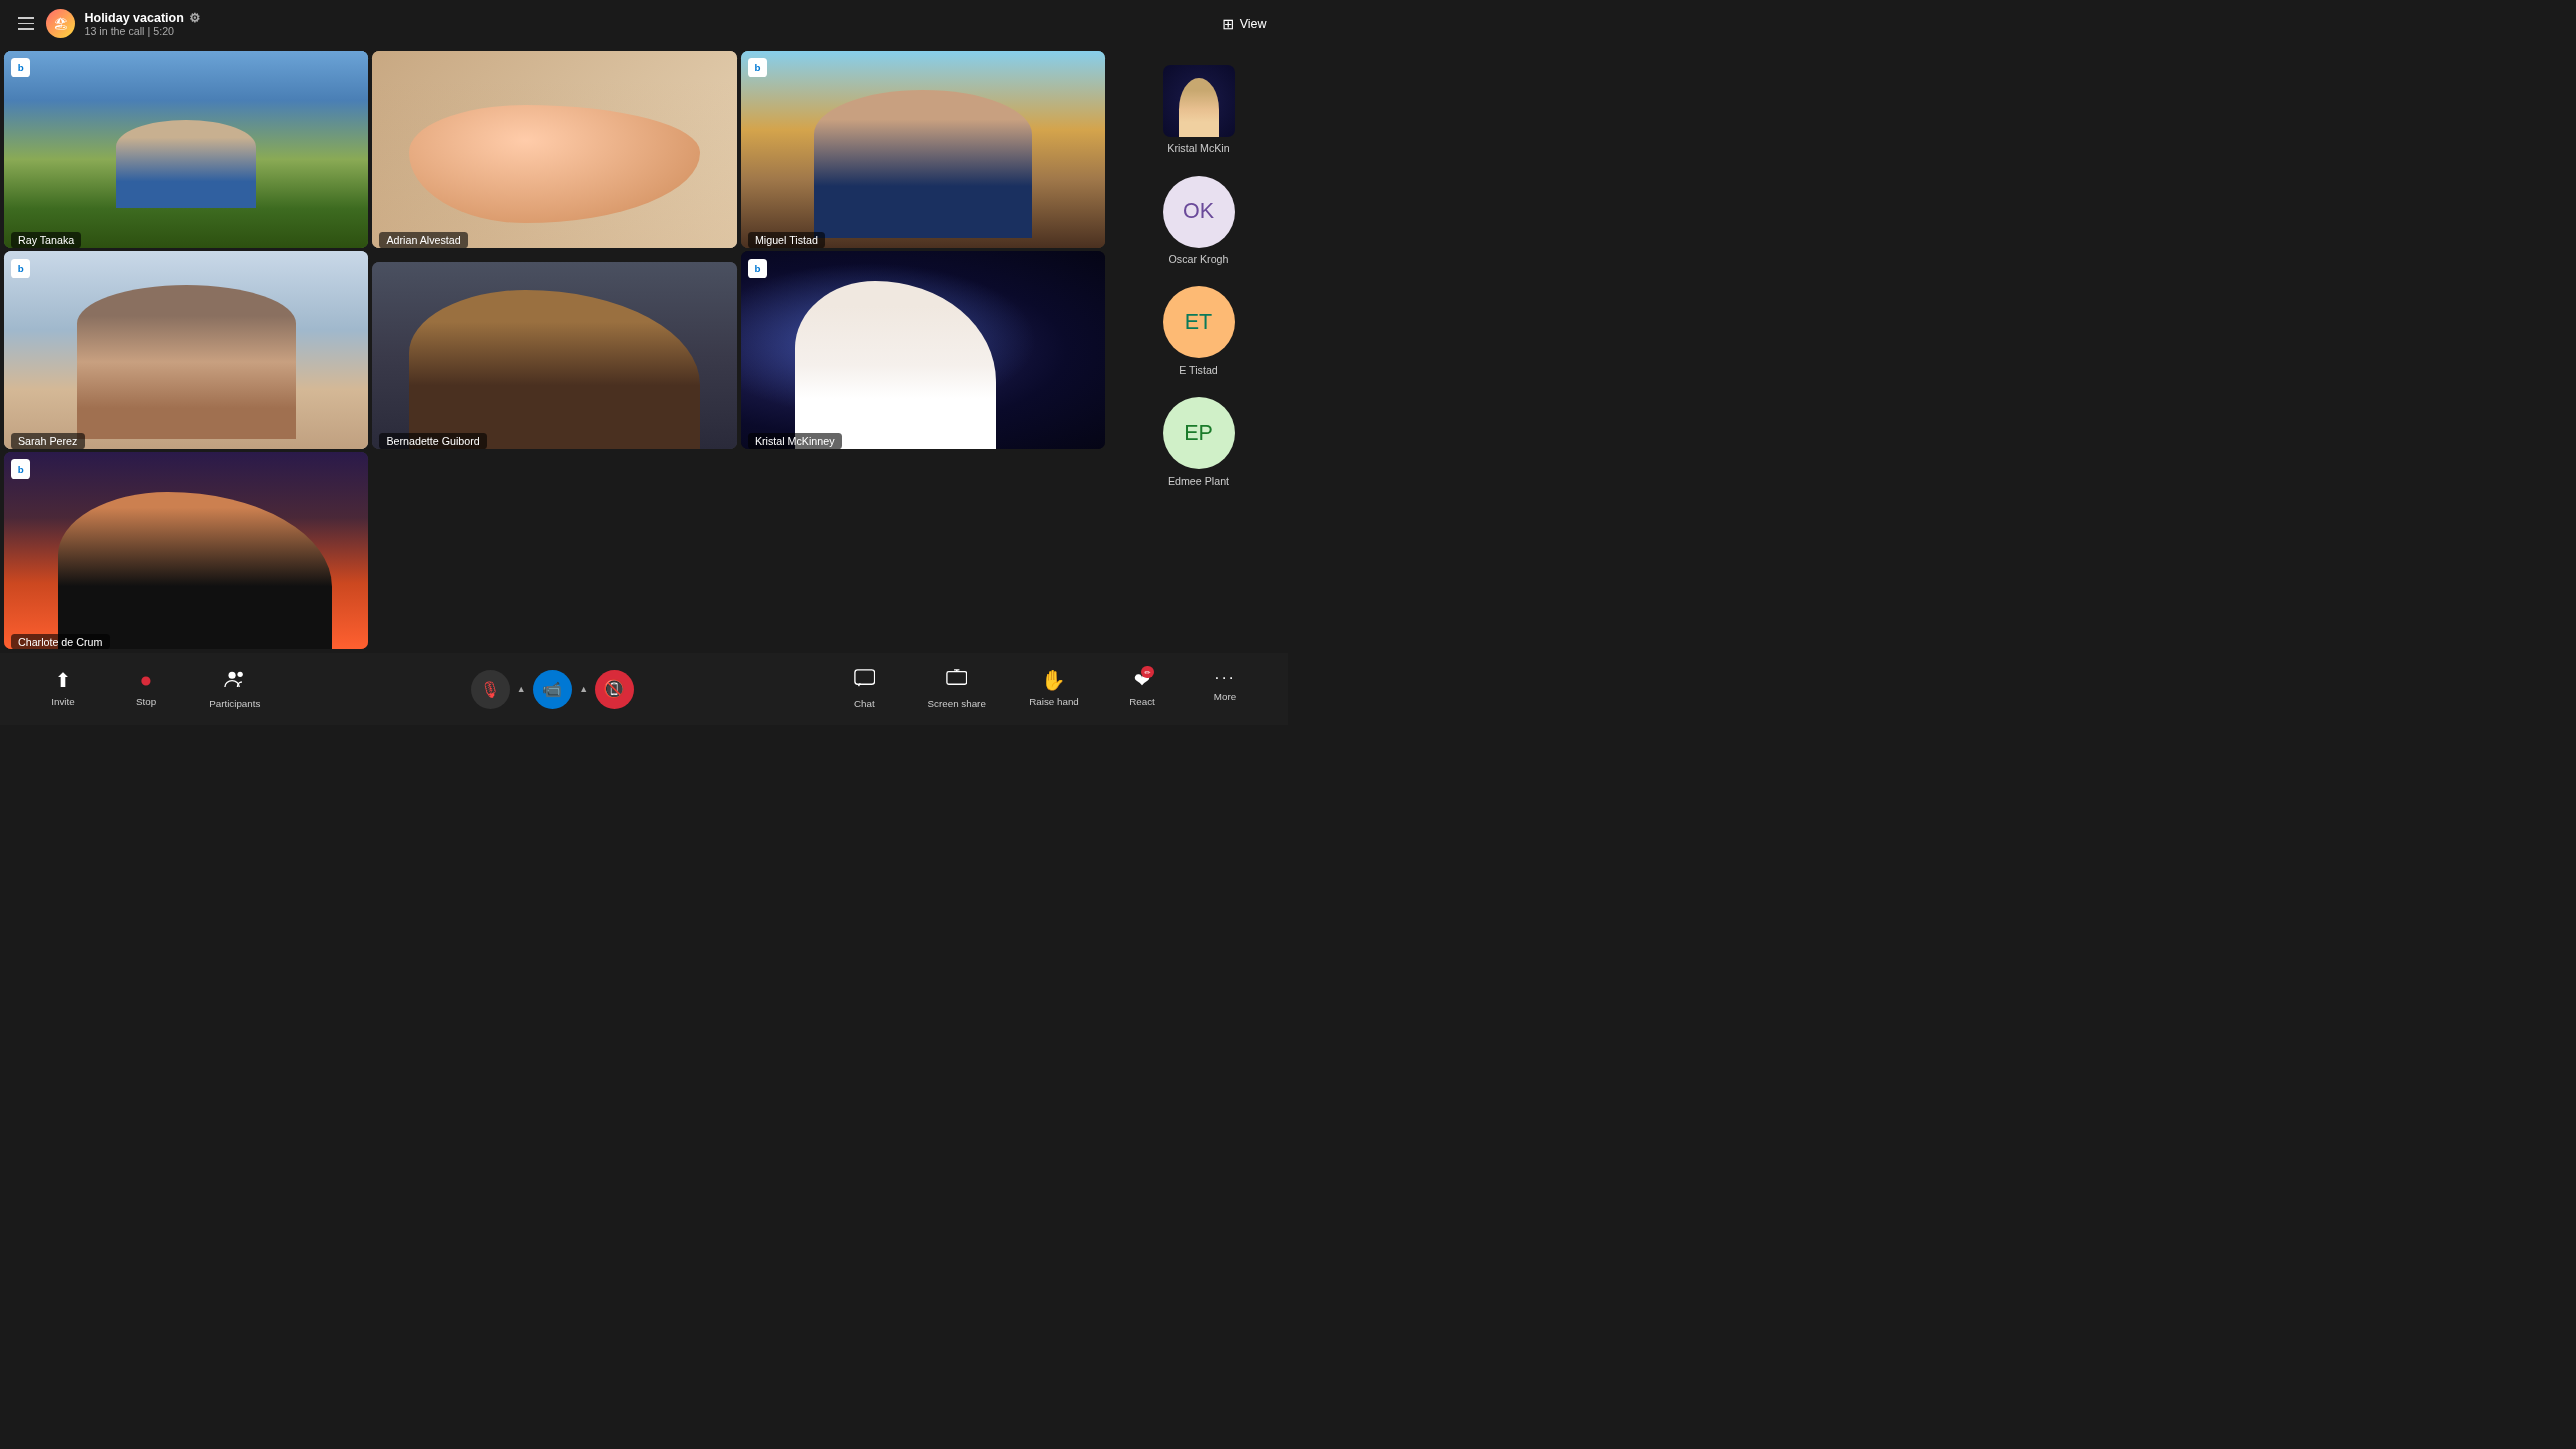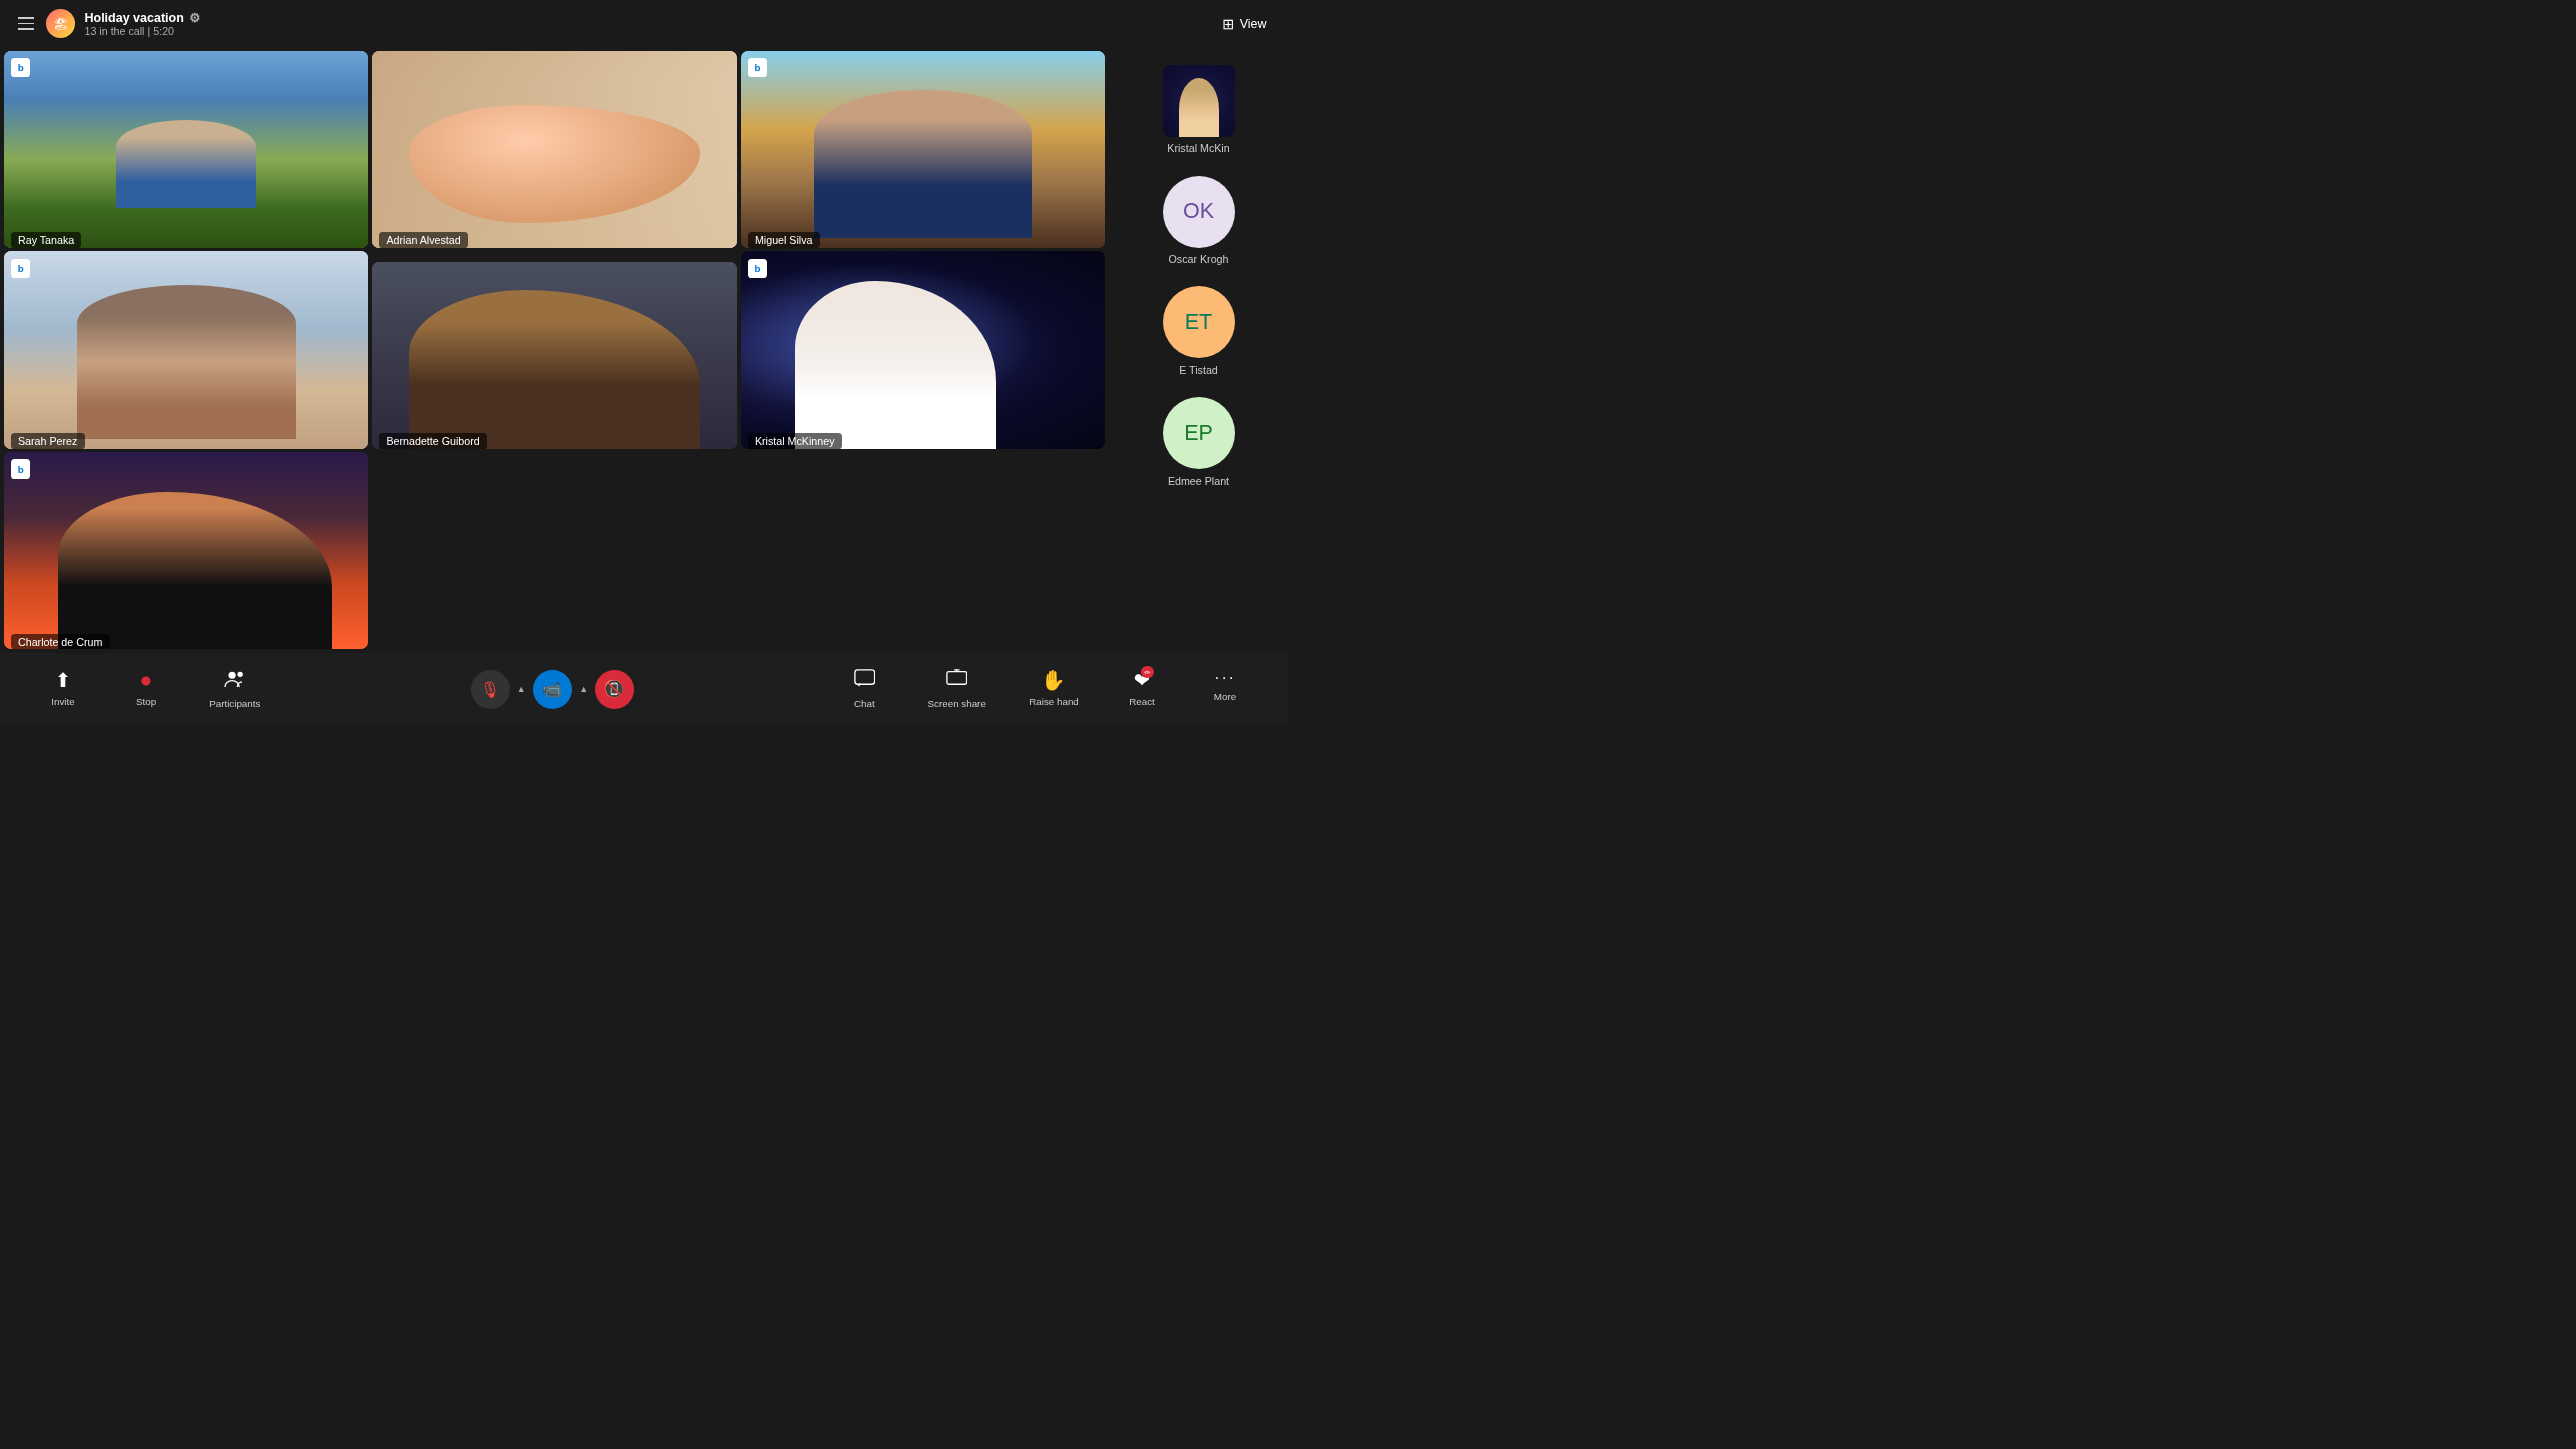--- a/index.html
+++ b/index.html
@@ -403,21 +403,21 @@
         <div style="width:80%;height:70%;background:radial-gradient(ellipse at 40% 30%,#ffccaa,#cc8855);border-radius:40% 60% 60% 40%/40% 40% 60% 60%;position:relative;">
         </div>
       </div>
       <div class="participant-name">Adrian Alvestad</div>
     </div>
 
     <div class="video-tile tile-miguel">
       <div class="bing-icon" style="position:absolute;top:7.2px;left:7.2px;z-index:2;width:19.7px;height:19.7px;background:#fff;border-radius:3.6px;display:flex;align-items:center;justify-content:center;font-size:9.8px;color:#0078d4;font-weight:bold;">b</div>
       <div style="position:absolute;inset:0;background:linear-gradient(180deg,#87ceeb 0%,#d4a44c 40%,#a0784a 65%,#4a3020 100%);"></div>
       <div style="position:absolute;bottom:5%;left:20%;right:20%;height:75%;background:linear-gradient(180deg,#c8a080 20%,#1a3060 65%);border-radius:50% 50% 0 0 / 30% 30% 0 0;"></div>
-      <div class="participant-name">Miguel Silva</div>
+      <div class="participant-name">Miguel Tistad</div>
     </div>
 
     <div class="video-tile tile-sarah">
       <div class="bing-icon" style="position:absolute;top:7.2px;left:7.2px;z-index:2;width:19.7px;height:19.7px;background:#fff;border-radius:3.6px;display:flex;align-items:center;justify-content:center;font-size:9.8px;color:#0078d4;font-weight:bold;">b</div>
       <div style="position:absolute;inset:0;background:linear-gradient(180deg,#c9d8e8,#a0b8cc 40%,#d4b896 70%,#c0a080 100%);"></div>
       <div style="position:absolute;bottom:5%;left:20%;right:20%;height:78%;background:linear-gradient(180deg,#8a7060 20%,#c8a080 50%,#a07050 80%);border-radius:50% 50% 0 0 / 25% 25% 0 0;"></div>
       <div class="participant-name">Sarah Perez</div>
     </div>
 
     <div class="video-tile tile-bernadette">

